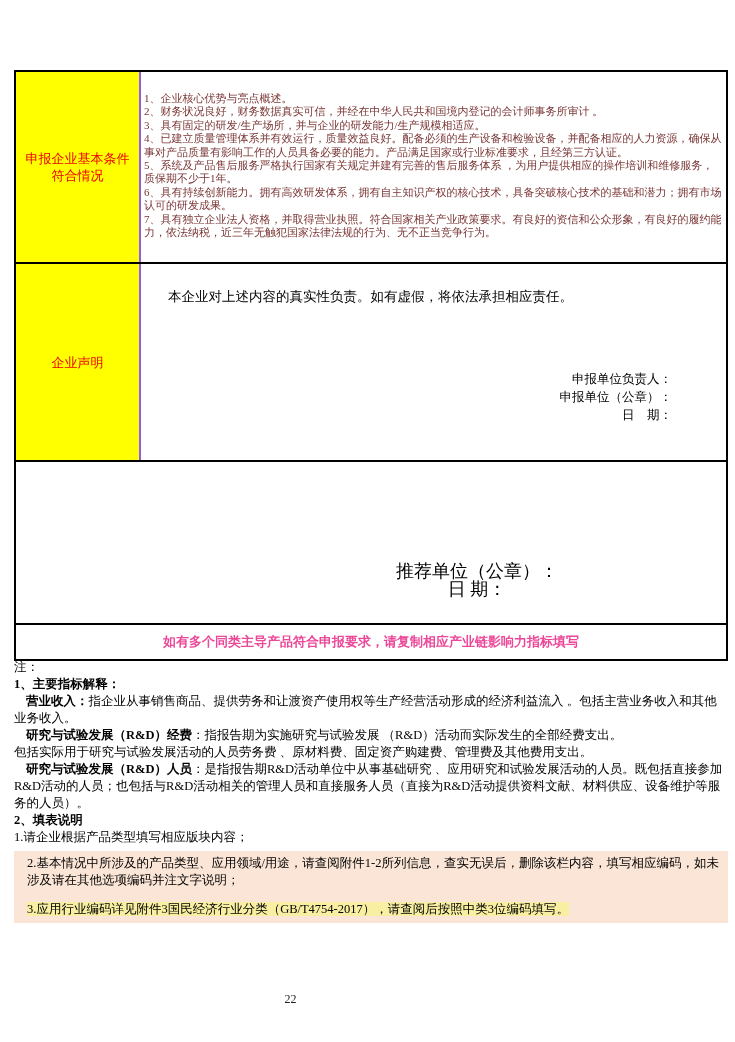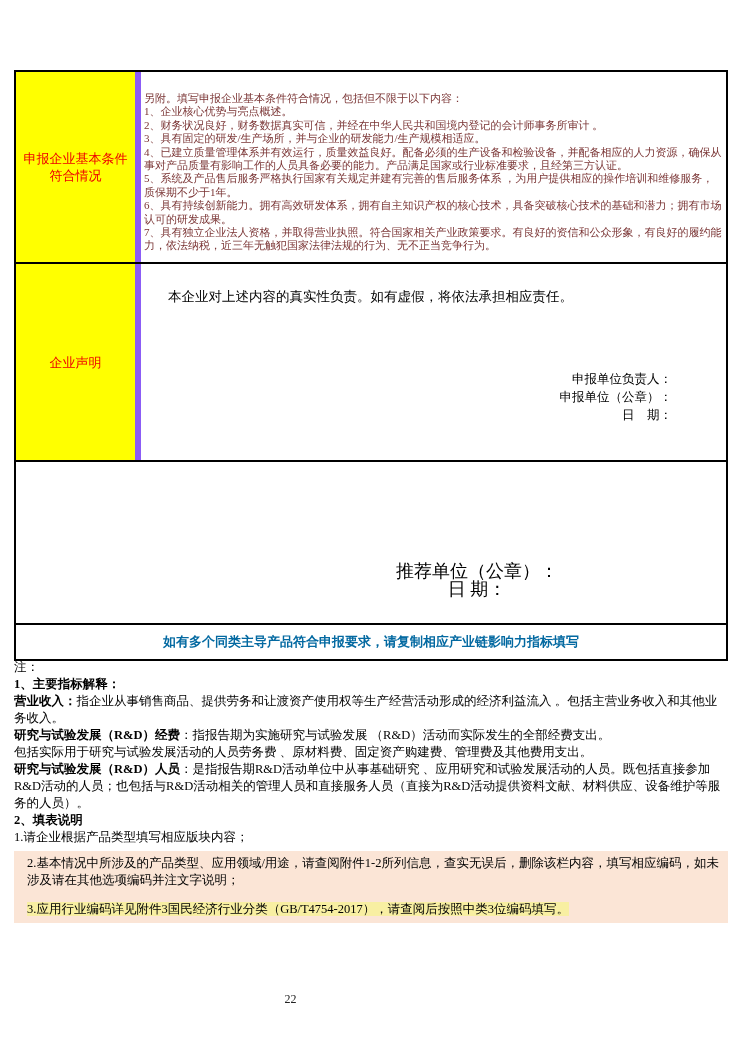--- a/index.html
+++ b/index.html
@@ -10,21 +10,21 @@
   }
   
   .form-table{
     position:absolute;left:14px;top:70px;width:714px;
     border:2px solid #000;box-sizing:border-box;background:#fff;
   }
   .trow{display:flex;box-sizing:border-box;border-top:2px solid #000;}
   .trow:first-child{border-top:none;}
   .label-cell{
     width:125px;flex:0 0 125px;background:#FFFF00;color:#EE0000;
-    border-right:6px solid #8b5cf6;box-sizing:border-box;
+    border-right:2px solid #8b5cf6;box-sizing:border-box;
     display:flex;align-items:center;justify-content:center;
     text-align:center;font-size:13px;line-height:17px;padding:2px 6px;
   }
   .content-cell{flex:1 1 auto;box-sizing:border-box;position:relative;}
   .row-compliance{height:190px;}
   .row-declaration{height:198px;}
   .row-recommendation{height:163px;}
   .row-tablefooter{height:36px;}
   .compliance-text{
     padding:20px 4px 0 3px;font-size:11px;line-height:13.4px;color:#7A3434;
@@ -38,29 +38,29 @@
     text-align:right;font-size:12.5px;line-height:18px;color:#000;
   }
   .sign-block p{margin:0;}
   .sign-block-rec{
     position:absolute;left:376px;top:100px;width:170px;
     text-align:center;font-size:18px;line-height:18px;color:#000;
   }
   .sign-block-rec p{margin:0;}
   .tfoot-cell{
     flex:1;display:flex;align-items:center;justify-content:center;
-    font-weight:bold;font-size:13px;color:#0369a1;
+    font-weight:bold;font-size:13px;color:#ec4899;
   }
   
   .notes{
     position:absolute;left:14px;top:659px;width:714px;
     font-size:12.5px;line-height:17px;color:#000;
   }
   .notes p{margin:0;}
-  .bold{font-weight:bold;}
+  .bold{font-weight:bold;margin-left:12px;}
   .note-label{margin-top:2px;}
   .sp-before{margin-top:6px;}
   .sp-before-lg{margin-top:24px;}
   .peach-block{
     background:#FBE5D6;margin-top:5px;padding:4px 2px 5px 13px;
   }
   .peach-block .gap{height:12px;}
   .hl-yellow{background:#F8EFA2;}
   .page-number{
     position:absolute;left:0;top:992px;width:581px;text-align:center;
@@ -71,21 +71,20 @@
 <body>
 
 <div class="form-table">
 
   <div class="trow row-compliance">
     <div class="label-cell">
       <span>申报企业基本条件符合情况</span>
     </div>
     <div class="content-cell">
       <div class="compliance-text">
-        <p>另附。填写申报企业基本条件符合情况，包括但不限于以下内容：</p>
         <p>1、企业核心优势与亮点概述。</p>
         <p>2、财务状况良好，财务数据真实可信，并经在中华人民共和国境内登记的会计师事务所审计 。</p>
         <p>3、具有固定的研发/生产场所，并与企业的研发能力/生产规模相适应。</p>
         <p>4、已建立质量管理体系并有效运行，质量效益良好。配备必须的生产设备和检验设备，并配备相应的人力资源，确保从事对产品质量有影响工作的人员具备必要的能力。产品满足国家或行业标准要求，且经第三方认证。</p>
         <p>5、系统及产品售后服务严格执行国家有关规定并建有完善的售后服务体系 ，为用户提供相应的操作培训和维修服务，质保期不少于1年。</p>
         <p>6、具有持续创新能力。拥有高效研发体系，拥有自主知识产权的核心技术，具备突破核心技术的基础和潜力；拥有市场认可的研发成果。</p>
         <p>7、具有独立企业法人资格，并取得营业执照。符合国家相关产业政策要求。有良好的资信和公众形象，有良好的履约能力，依法纳税，近三年无触犯国家法律法规的行为、无不正当竞争行为。</p>
       </div>
     </div>
   </div>

